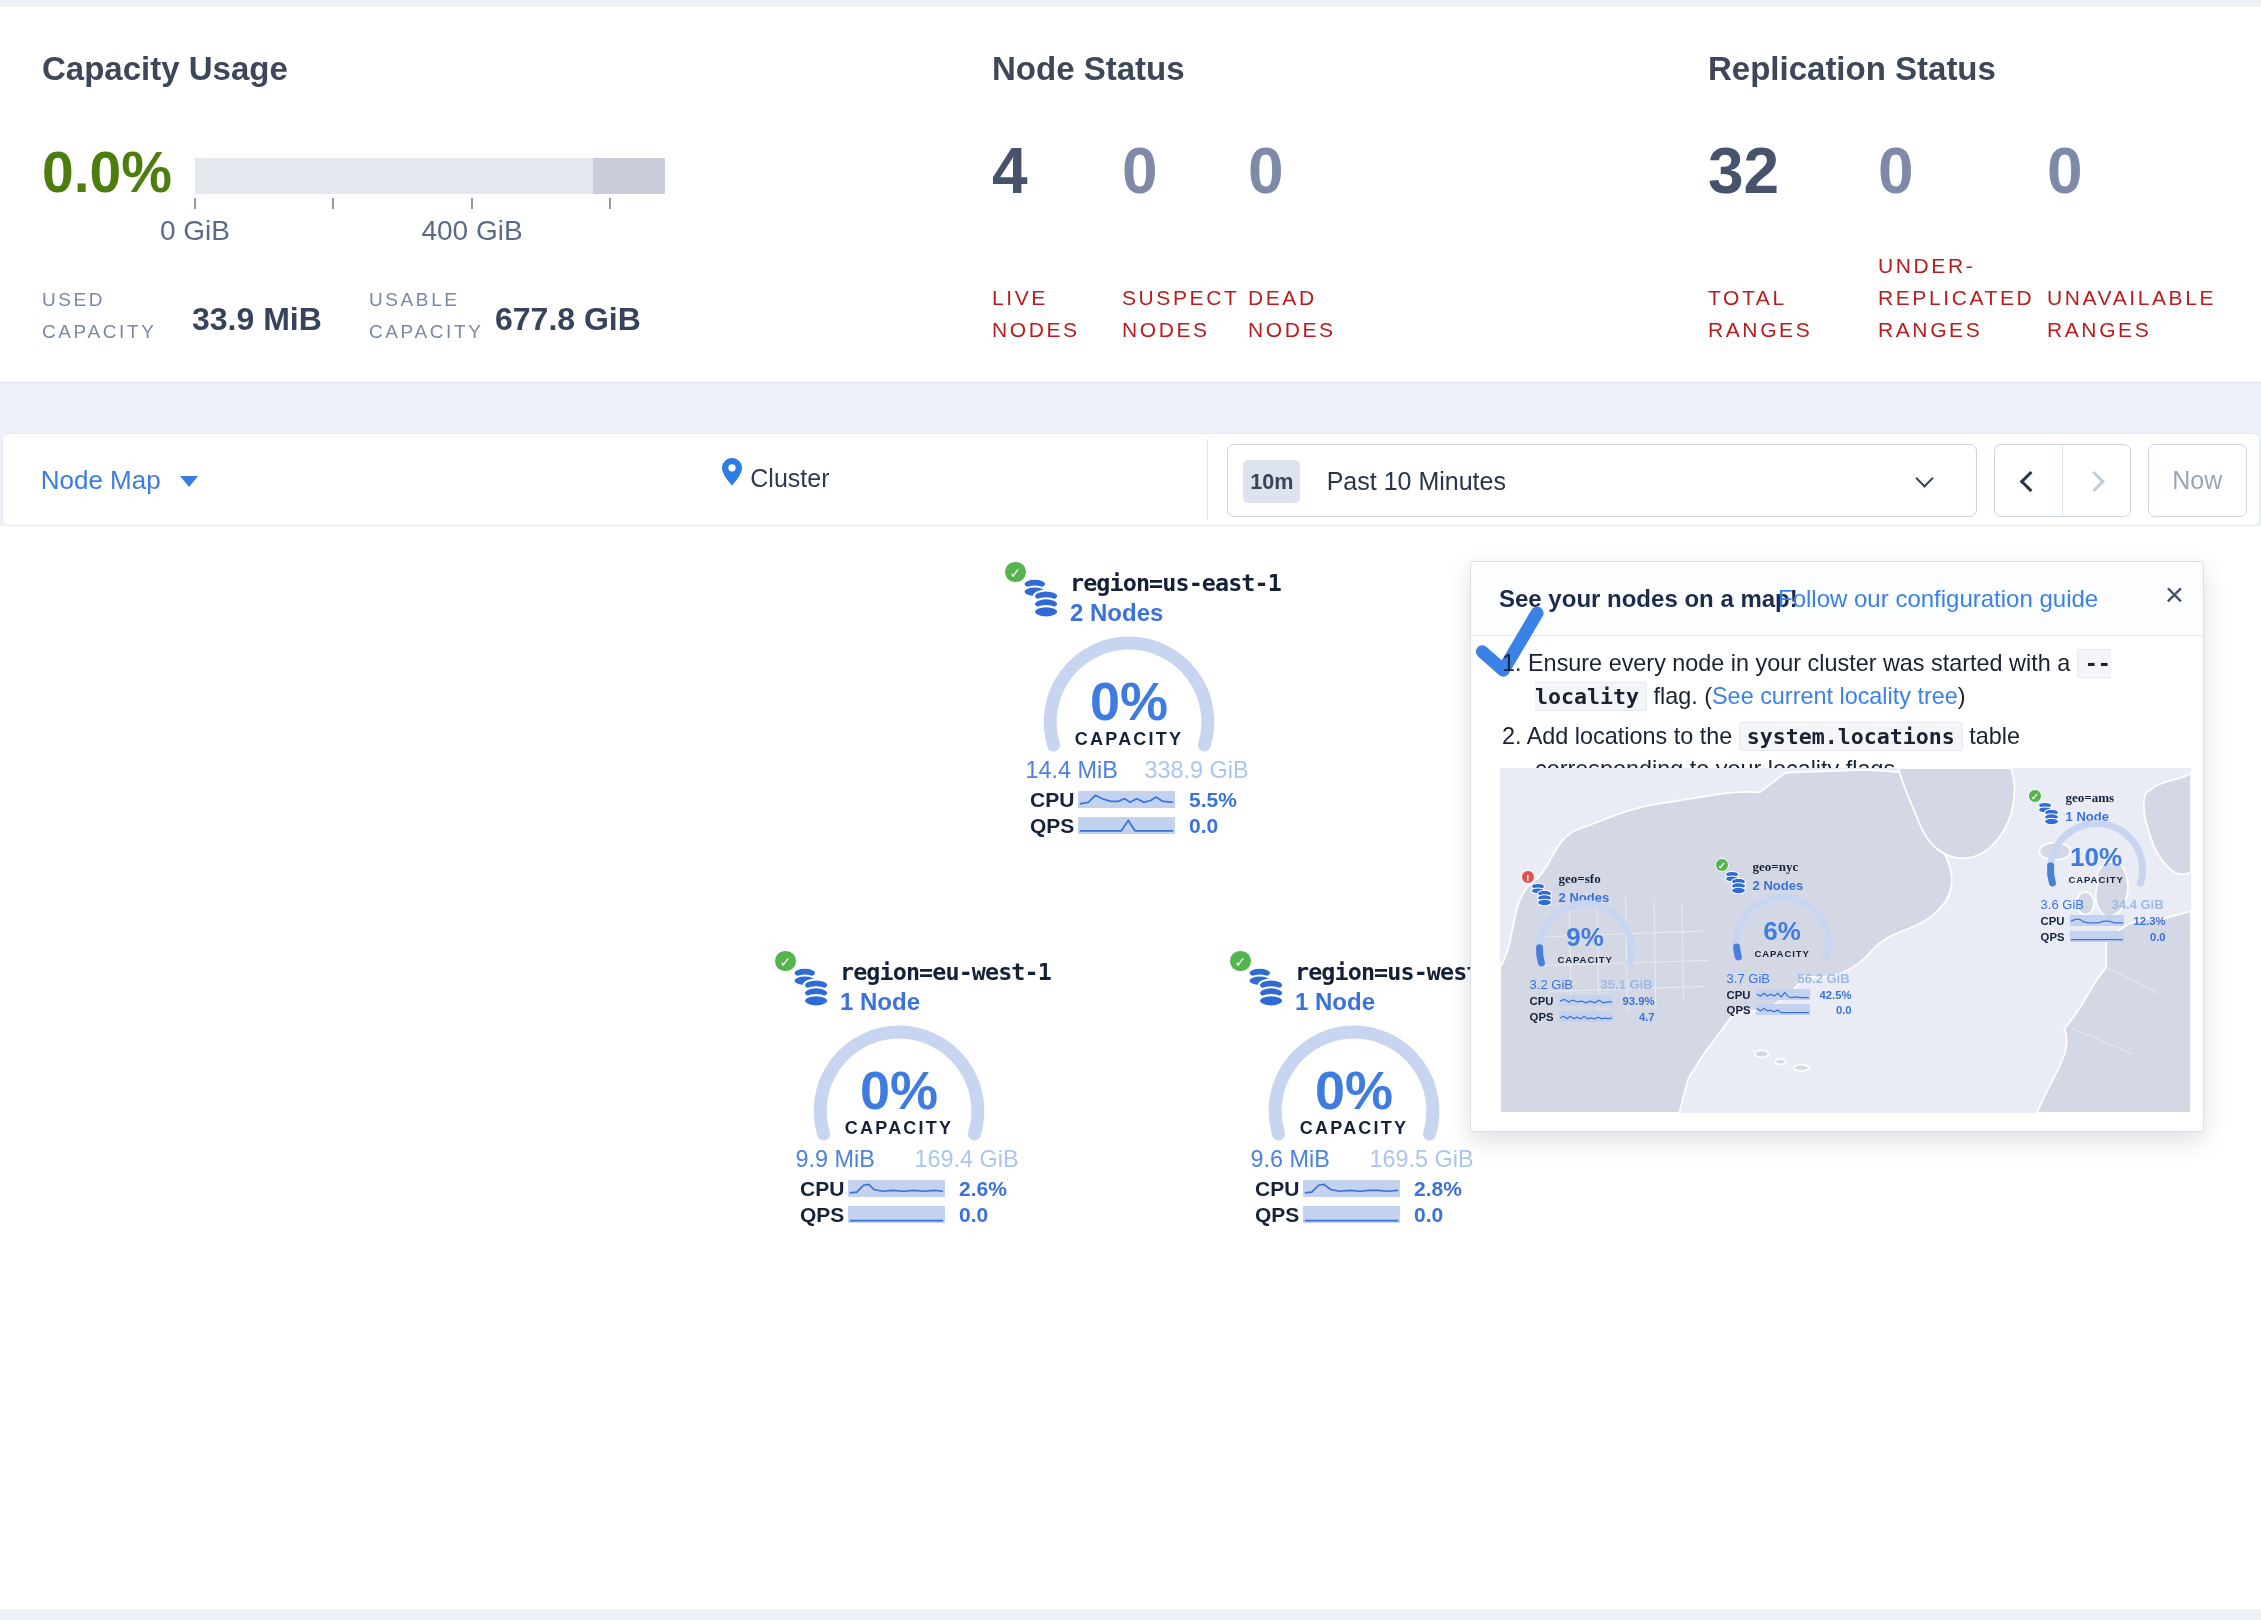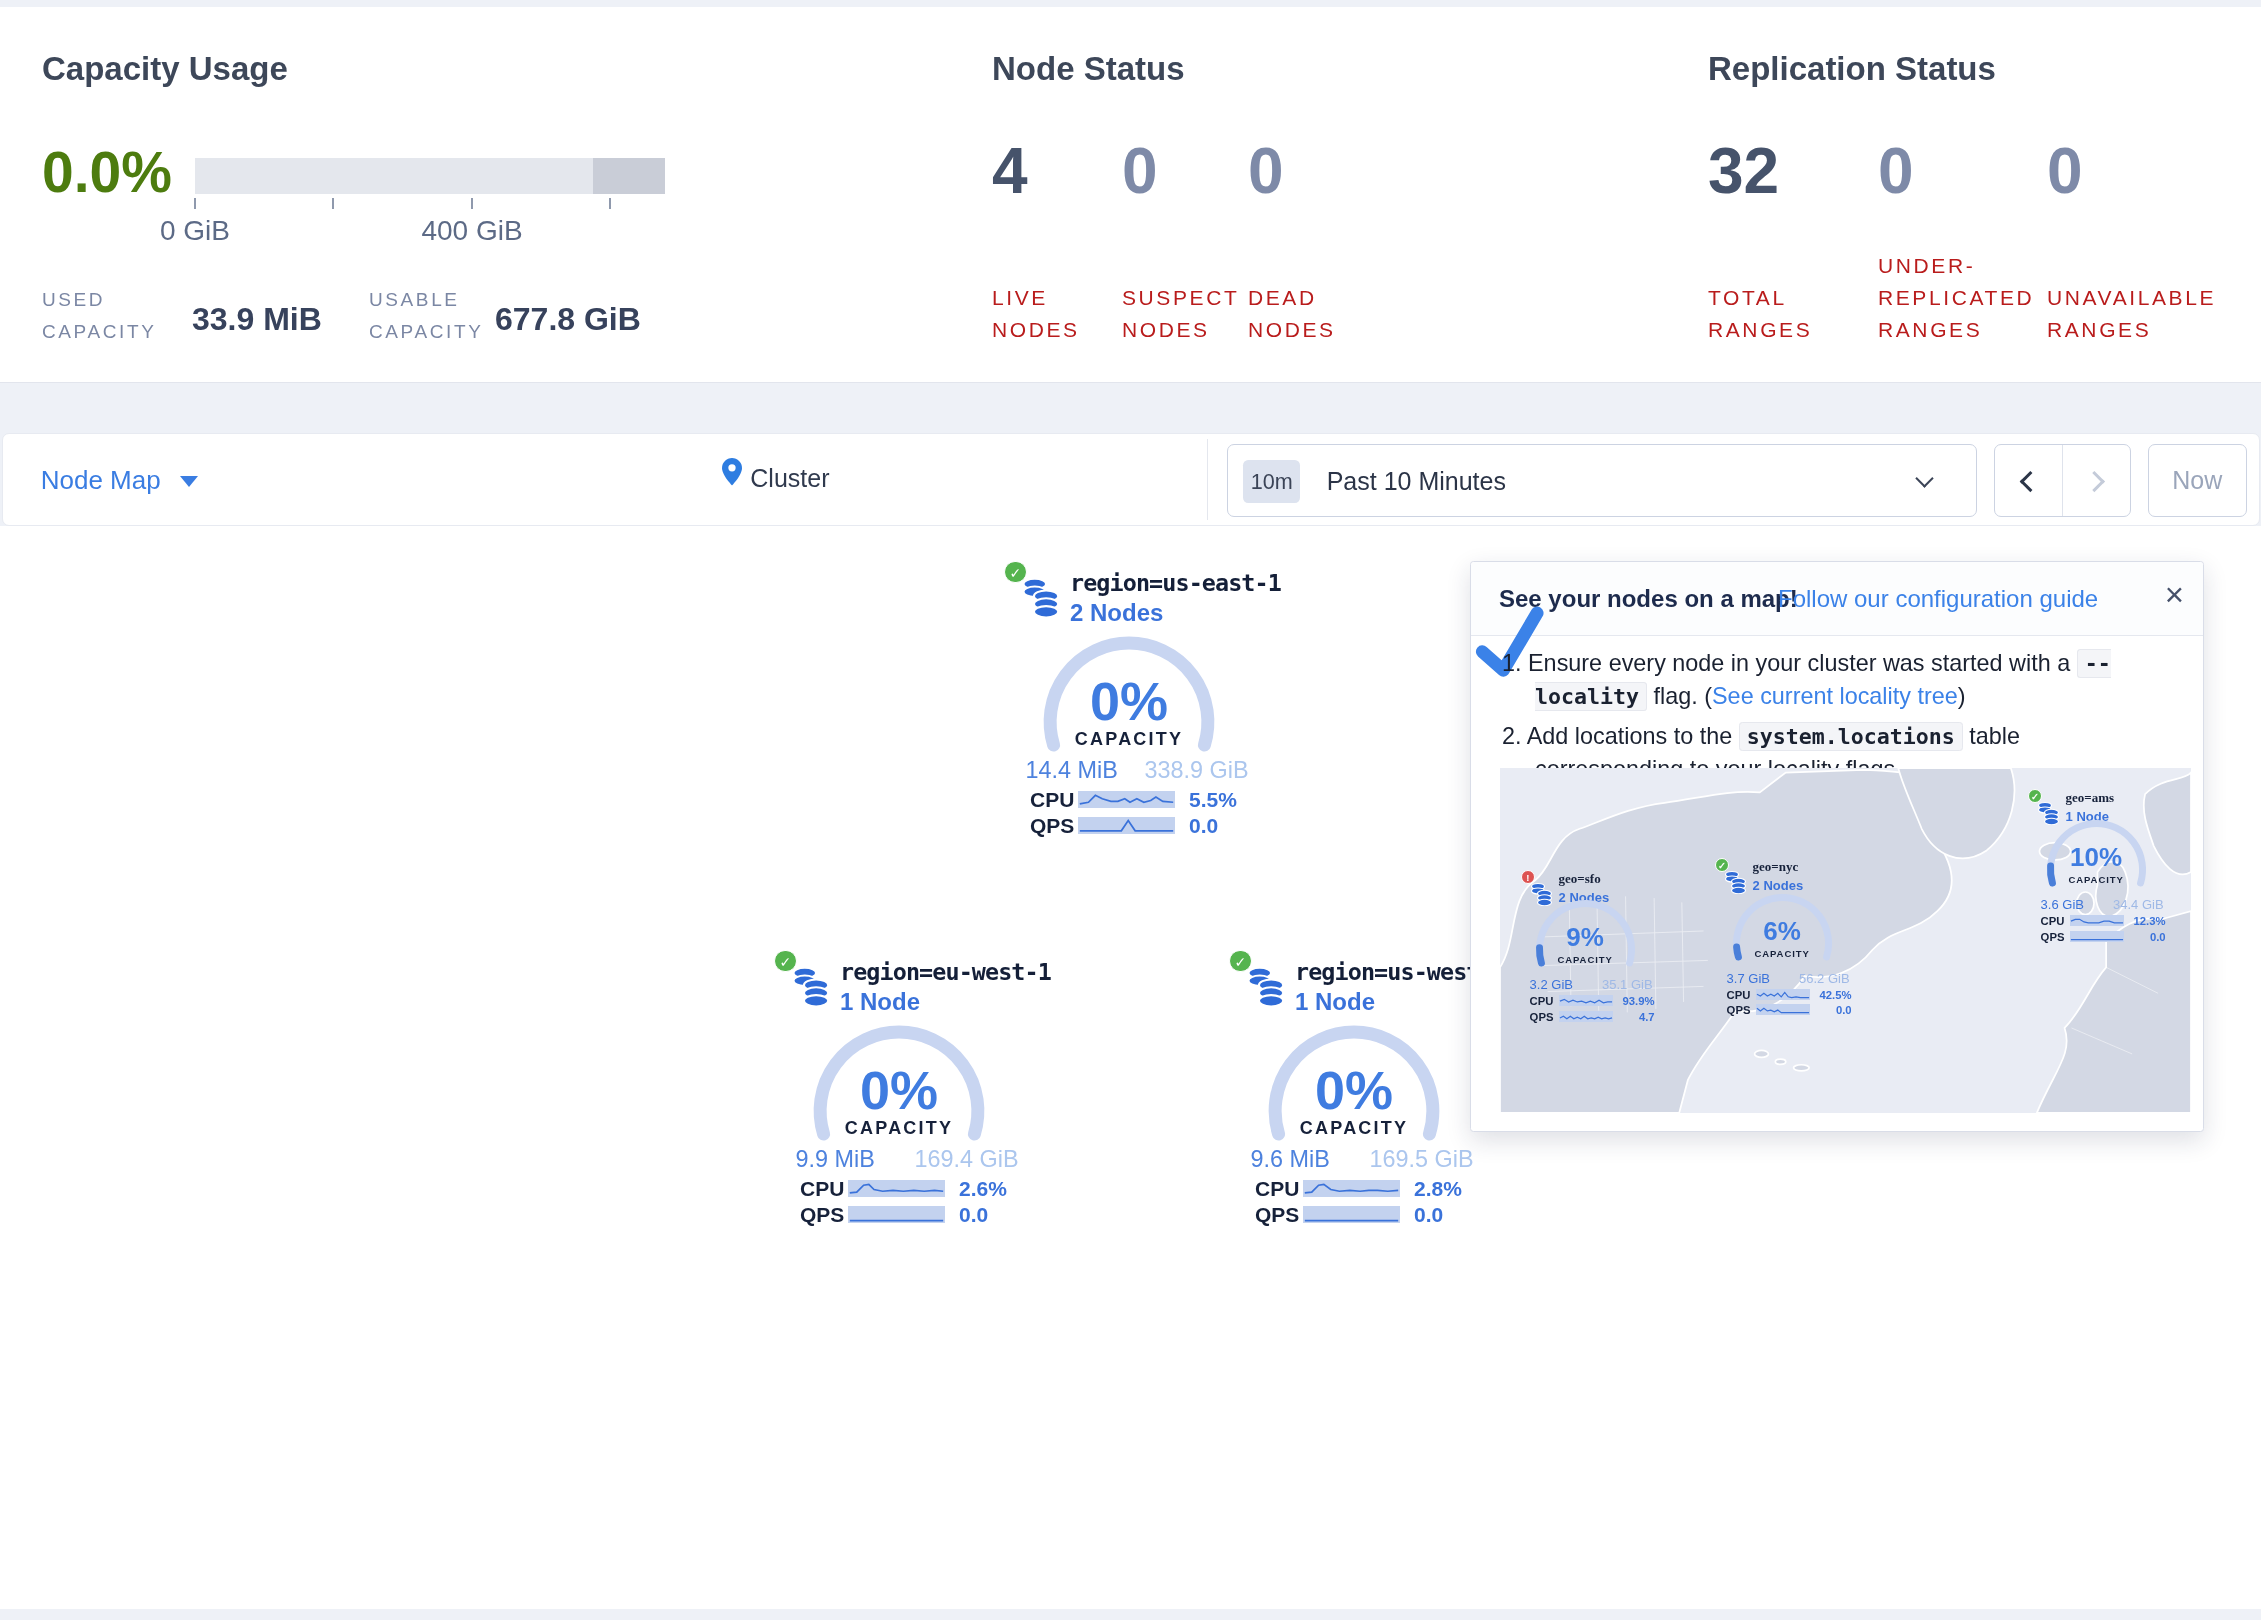--- a/index.html
+++ b/index.html
@@ -27,21 +27,21 @@
     border:0.9px solid #e7eaf1; border-radius:7px; }
   .view-btn { position:absolute; left:38px; top:31px; font-size:26px; color:#3a7de2; cursor:pointer; }
   .view-caret { position:absolute; left:177px; top:42px; width:0; height:0;
     border-left:9.5px solid transparent; border-right:9.5px solid transparent; border-top:11.3px solid #3a7de2; }
   .breadcrumb { position:absolute; left:719px; top:22.5px; height:48px; }
   .crumb-label { position:absolute; left:28.6px; top:7.8px; font-size:25px; color:#303a4e; }
   .tb-divider { position:absolute; left:1204px; top:5.2px; bottom:5.2px; width:0.9px; background:#e4e7ee; }
   .time-box { position:absolute; left:1224px; top:10.4px; width:750px; height:73px;
     border:0.9px solid #ccd3e2; border-radius:7px; background:#fff; }
   .time-chip { position:absolute; left:15.6px; top:14.7px; width:57px; height:43px; background:#dde3ef;
-    border-radius:5.2px; font-size:21.6px; font-weight:400; color:#3b4457; text-align:center; line-height:43px; }
+    border-radius:5.2px; font-size:21.6px; font-weight:700; color:#3b4457; text-align:center; line-height:43px; }
   .time-label { position:absolute; left:99px; top:21.6px; font-size:25px; font-weight:400; color:#2b3447; }
   .chev-down { position:absolute; right:45px; top:27px; width:13px; height:13px;
     border-right:2.6px solid #3b4457; border-bottom:2.6px solid #3b4457; transform:rotate(45deg); }
   .pager { position:absolute; left:1991px; top:10.4px; width:137px; height:73px; border:0.9px solid #ccd3e2;
     border-radius:7px; display:flex; background:#fff; }
   .pager-btn { flex:1; position:relative; cursor:pointer; }
   .pager-btn + .pager-btn { border-left:0.9px solid #dfe3ec; }
   .chev { position:absolute; top:28.6px; width:14.7px; height:14.7px; }
   .chev.left  { left:28px; border-left:3.5px solid #2b3548; border-bottom:3.5px solid #2b3548; transform:rotate(45deg); }
   .chev.right { left:24px; border-right:3.5px solid #c4cbd9; border-top:3.5px solid #c4cbd9; transform:rotate(45deg); }
@@ -95,21 +95,21 @@
   .mm-badge.ok { background:#55b44e; } .mm-badge.warn { background:#dd5352; }
   .mm-dbicon { position:absolute; left:7px; top:14.7px; }
   .mm-name { position:absolute; left:38px; top:4.3px; font-family:Liberation Serif, serif;
     font-size:13px; font-weight:700; color:#16213a; white-space:nowrap; }
   .mm-nodes { position:absolute; left:38px; top:22.5px; font-size:13px; font-weight:700; color:#3a72da; }
   .mm-gauge { position:absolute; }
   .mm-pct { position:absolute; width:113px; text-align:center; font-size:26px; font-weight:700; color:#3f7ce0; }
   .mm-caplabel { position:absolute; width:113px; text-align:center; font-size:9.5px; font-weight:700;
     letter-spacing:0.9px; color:#16213a; }
   .mm-values { position:absolute; width:123px; display:flex; justify-content:space-between; font-size:13px; }
-  .mm-used { color:#3a72da; } .mm-total { color:#9fb9e6; }
+  .mm-used { color:#3a72da; } .mm-total { color:#9fb9e6;font-weight:bold; }
   .mm-row { position:absolute; width:125px; height:13px; display:flex; align-items:center; }
   .mm-row-label { width:29px; font-size:11.3px; font-weight:700; color:#16213a; }
   .mm-row-value { margin-left:auto; font-size:11.3px; font-weight:700; color:#3a72da; }
 </style>
 </head>
 <body>
 
 <div id="app">
 
   <header class="stats">

